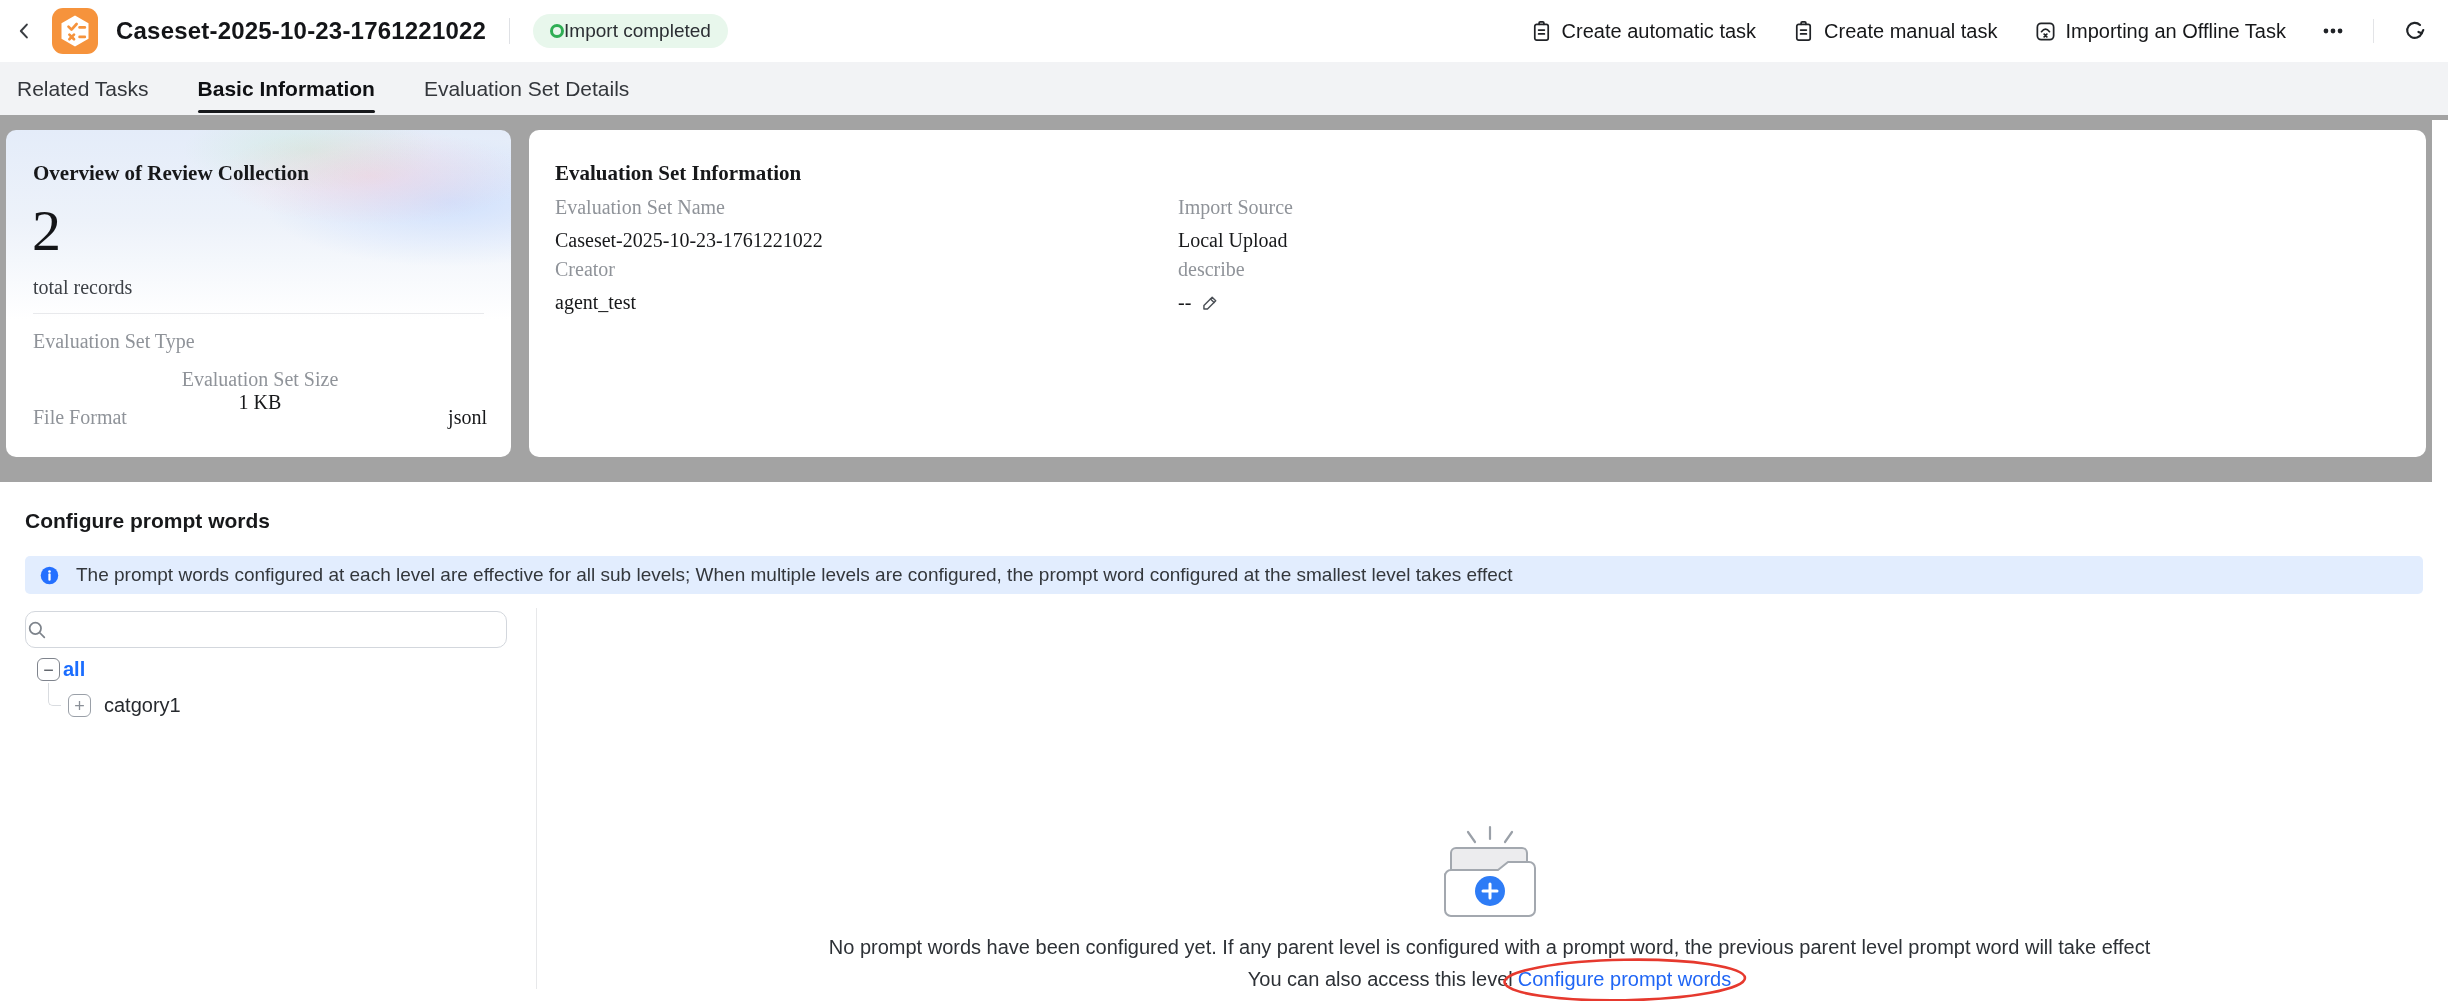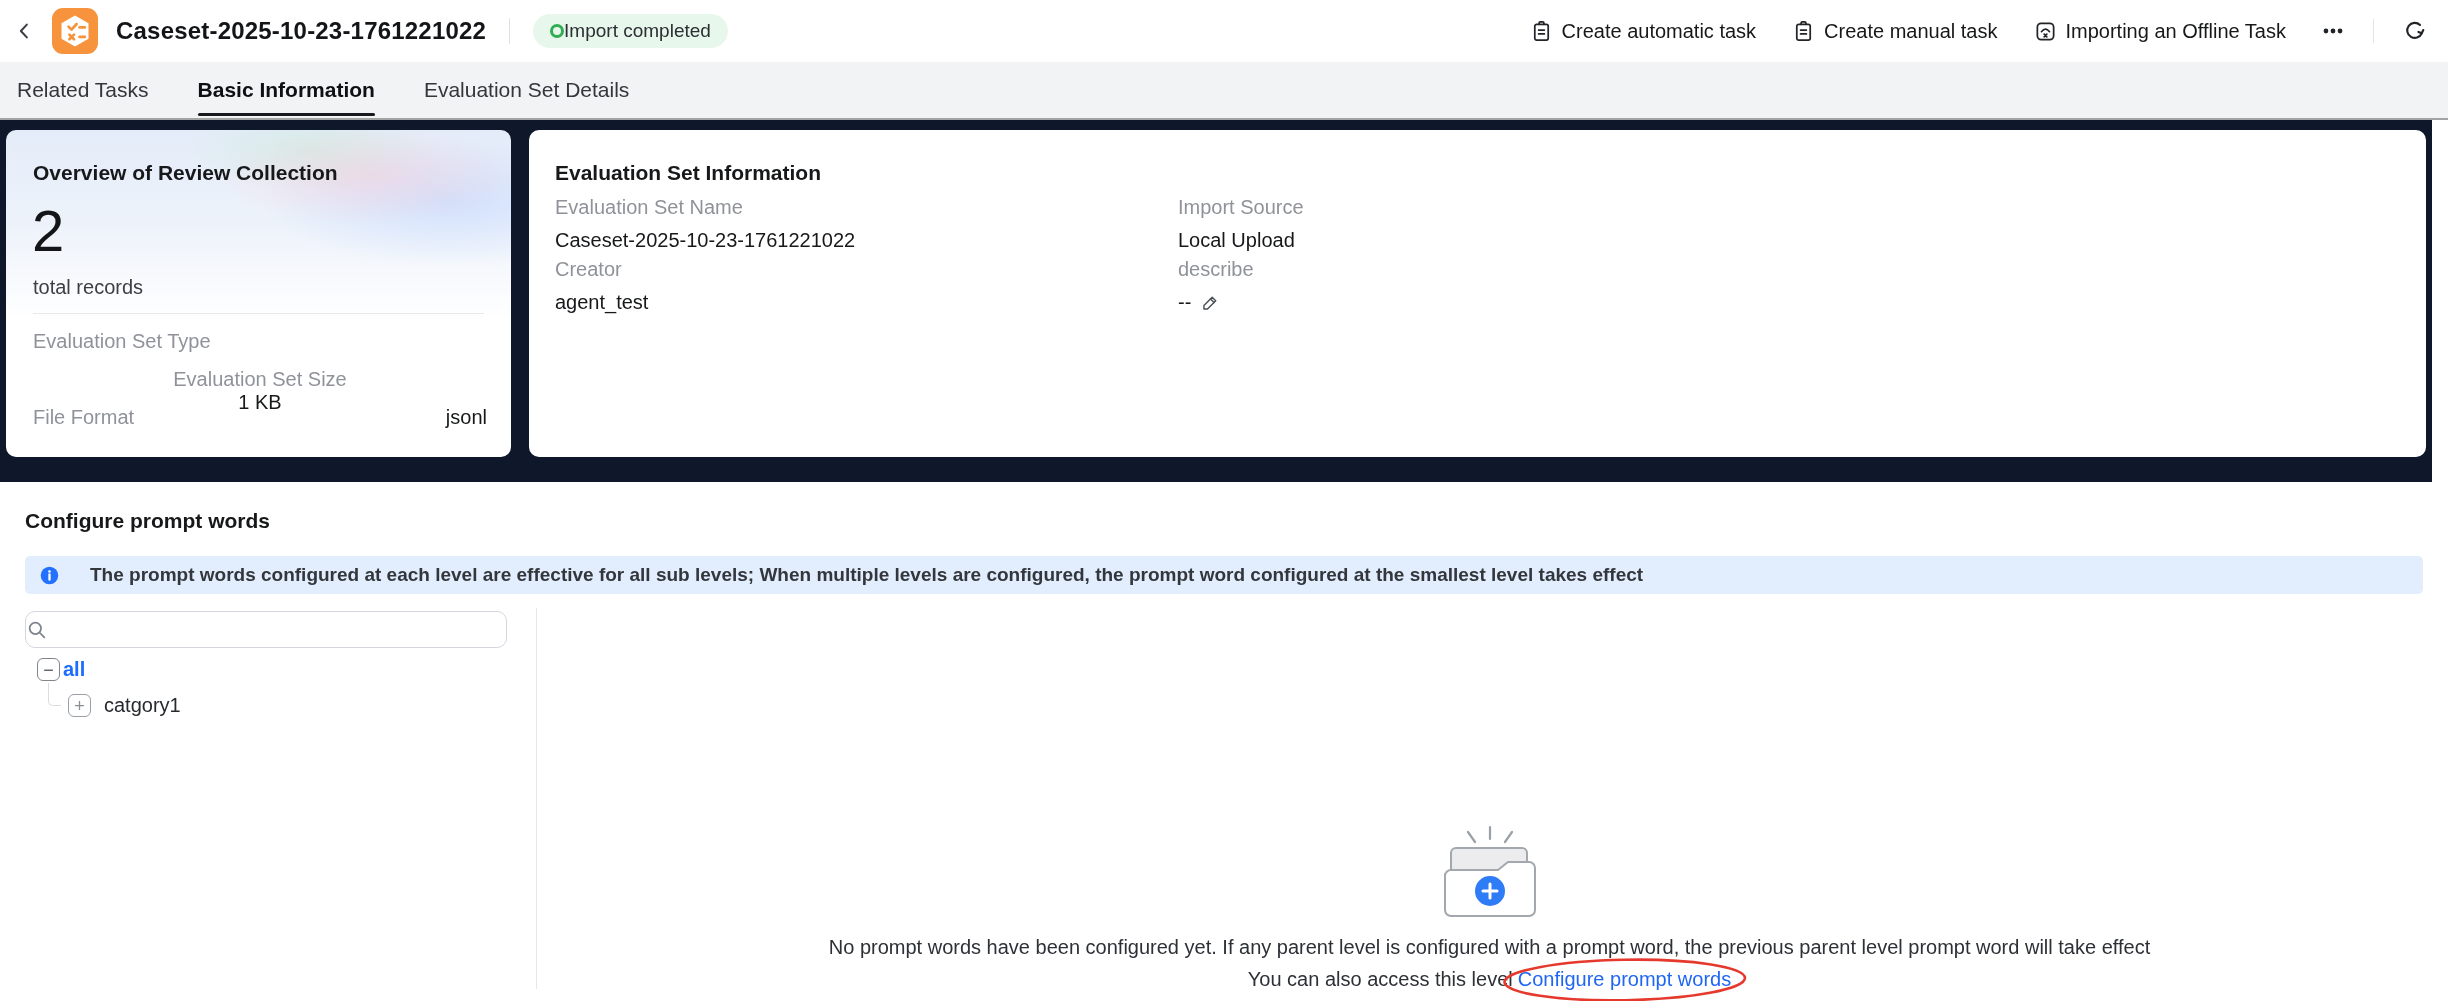--- a/index.html
+++ b/index.html
@@ -22,28 +22,28 @@
   .tb-right { display:flex; align-items:center; }
   .action-btn { display:flex; align-items:center; gap:9px; margin-left:36px; font-size:20px; font-weight:500;
                 color:#17181a; cursor:pointer; white-space:nowrap; }
   .icon-btn { display:flex; align-items:center; justify-content:center; cursor:pointer; }
   .more-btn { margin-left:34px; }
   .tb-sep { width:1px; height:24px; background:#e3e4e7; margin-left:27px; }
   .refresh-btn { margin-left:27px; }
 
   
   .tabstrip { position:absolute; top:62px; left:0; right:0; height:58px; background:#f2f3f5;
-              border-bottom:2px solid #a3a3a3; display:flex; align-items:center; padding-left:17px; }
+              border-bottom:5px solid #a3a3a3; display:flex; align-items:center; padding-left:17px; }
   .tab { position:relative; height:100%; display:flex; align-items:center; margin-right:49px;
          font-size:21px; color:#33363b; cursor:pointer; white-space:nowrap; }
   .tab.active { font-weight:700; color:#0f1013; }
   .tab.active::after { content:""; position:absolute; left:0; right:0; bottom:2px; height:3px; background:#17191c; border-radius:2px; }
 
   
-  .content-top { position:absolute; top:120px; left:0; right:16px; height:362px; background:#0f172a; }
+  .content-top { position:absolute; top:120px; left:0; right:16px; height:362px; background:#a3a3a3;font-family:Liberation Serif, serif; }
   .overview-card { position:absolute; left:6px; top:10px; width:505px; height:327px; border-radius:10px; overflow:hidden;
     background:
       radial-gradient(220px 70px at 72% 14%, rgba(255,196,206,.40), rgba(255,196,206,0) 70%),
       radial-gradient(180px 60px at 60% 6%,  rgba(186,232,196,.35), rgba(186,232,196,0) 70%),
       radial-gradient(260px 90px at 88% 22%, rgba(188,212,255,.55), rgba(188,212,255,0) 72%),
       linear-gradient(180deg, #e4ecf9 0%, #edf2fa 28%, #ffffff 58%, #ffffff 100%);
   }
   .oc-title { position:absolute; left:27px; top:31px; font-size:21px; font-weight:700; color:#17181a; }
   .oc-count { position:absolute; left:26px; top:72px; font-size:58px; line-height:1; font-weight:400; color:#141518; }
   .oc-caption { position:absolute; left:27px; top:146px; font-size:20px; color:#3c4046; }
@@ -59,21 +59,21 @@
   .f1 { left:26px;  top:66px; }  .f2 { left:649px;  top:66px; }  .f3 { left:1271px; top:66px; }
   .f4 { left:26px;  top:128px; } .f5 { left:649px;  top:128px; }
   .f-label { font-size:20px; color:#8f9399; margin-bottom:10px; }
   .f-value { font-size:20px; color:#17181a; display:flex; align-items:center; gap:10px; }
   .edit-icon { cursor:pointer; display:flex; align-items:center; }
 
   
   .prompt-section { position:absolute; top:482px; left:0; right:0; bottom:0; background:#fff; }
   .ps-title { position:absolute; left:25px; top:27px; font-size:21px; font-weight:700; color:#17181a; }
   .notice { position:absolute; left:25px; right:25px; top:74px; height:38px; background:#e2edfe; border-radius:5px;
-            display:flex; align-items:center; gap:30px; padding:0 14px;font-weight:bold; }
+            display:flex; align-items:center; gap:16px; padding:0 14px; }
   .notice-text { font-size:19px; color:#33373c; white-space:nowrap; }
   .search-box { position:absolute; left:25px; top:129px; width:482px; height:37px; border:1.5px solid #d3d7dd;
                 border-radius:10px; background:#fff; display:flex; align-items:center; }
   .search-box input { flex:1; border:none; outline:none; background:transparent; font-size:20px; color:#2c3036;
                       padding:0 8px 0 13px; font-family:"Liberation Sans", sans-serif; }
   .search-box input::placeholder { color:#a6abb3; }
   .search-ico { margin-right:12px; display:flex; cursor:pointer; }
 
   .tree-row { position:absolute; display:flex; align-items:center; cursor:pointer; }
   .tr1 { left:37px; top:176px; }

